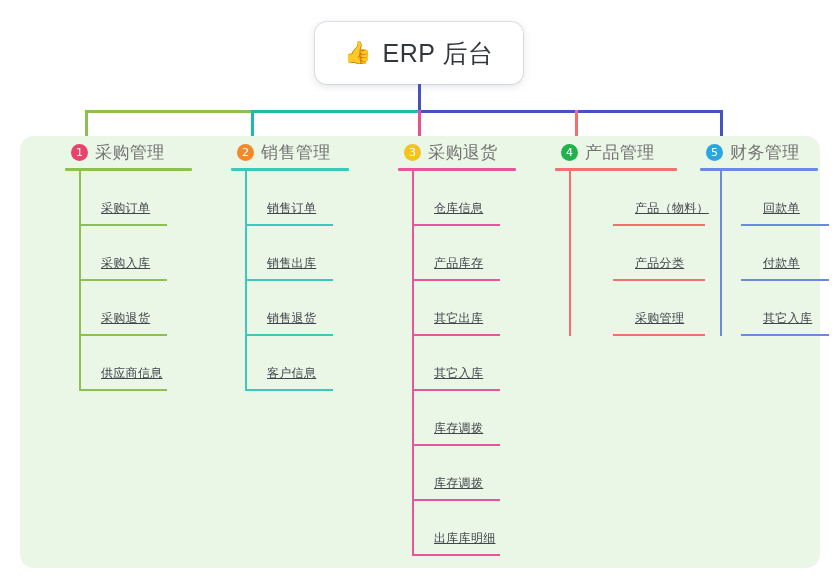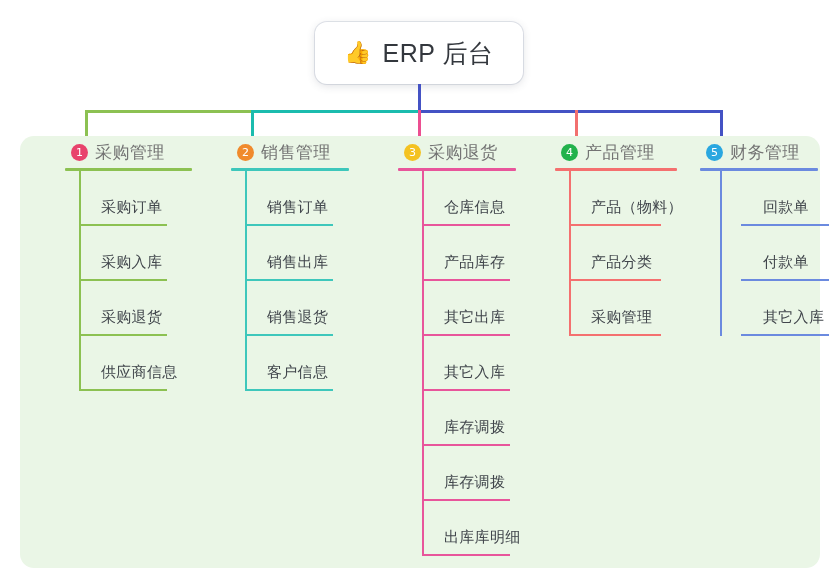--- a/index.html
+++ b/index.html
@@ -134,24 +134,25 @@
   }
   .leaf {
     position: relative;
     height: 55px;
     box-sizing: border-box;
   }
   .leaf-label {
     position: absolute;
     left: 22px;
     bottom: 9px;
-    font-size: 15px;
+    font-size: 12px;
     color: #41464c;
     white-space: nowrap;
     letter-spacing: 0.3px;
+    text-decoration: underline;
   }
   .leaf-rule {
     position: absolute;
     left: 0;
     bottom: 0;
     height: 2px;
   }
 </style>
 </head>
 <body>
@@ -225,21 +226,21 @@
           <div class="leaf-rule" style="width: 88px; background: rgb(62, 199, 187);"></div>
         </div>
       </div>
     </div>
     <div class="column" style="left: 378px;">
       <div class="col-head">
         <span class="badge" style="background: rgb(244, 194, 33);">3</span>
         <span class="col-title">采购退货</span>
       </div>
       <div class="head-rule" style="width: 118px; background: rgb(232, 85, 155);"></div>
-      <div class="items" style="margin-left: 24px;">
+      <div class="items" style="margin-left: 14px;">
         <div class="trunk" style="background: rgb(232, 85, 155); height: 385px;"></div>
         <div class="leaf">
           <span class="leaf-label">仓库信息</span>
           <div class="leaf-rule" style="width: 88px; background: rgb(232, 85, 155);"></div>
         </div>
         <div class="leaf">
           <span class="leaf-label">产品库存</span>
           <div class="leaf-rule" style="width: 88px; background: rgb(232, 85, 155);"></div>
         </div>
         <div class="leaf">
@@ -263,21 +264,21 @@
           <div class="leaf-rule" style="width: 88px; background: rgb(232, 85, 155);"></div>
         </div>
       </div>
     </div>
     <div class="column" style="left: 535px;">
       <div class="col-head">
         <span class="badge" style="background: rgb(34, 178, 76);">4</span>
         <span class="col-title">产品管理</span>
       </div>
       <div class="head-rule" style="width: 122px; background: rgb(244, 112, 111);"></div>
-      <div class="items" style="margin-left: 14px;">
+      <div class="items" style="margin-left: 14px; padding-left: 44px;">
         <div class="trunk" style="background: rgb(244, 112, 111); height: 165px;"></div>
         <div class="leaf">
           <span class="leaf-label">产品（物料）</span>
           <div class="leaf-rule" style="width: 92px; background: rgb(244, 112, 111);"></div>
         </div>
         <div class="leaf">
           <span class="leaf-label">产品分类</span>
           <div class="leaf-rule" style="width: 92px; background: rgb(244, 112, 111);"></div>
         </div>
         <div class="leaf">

